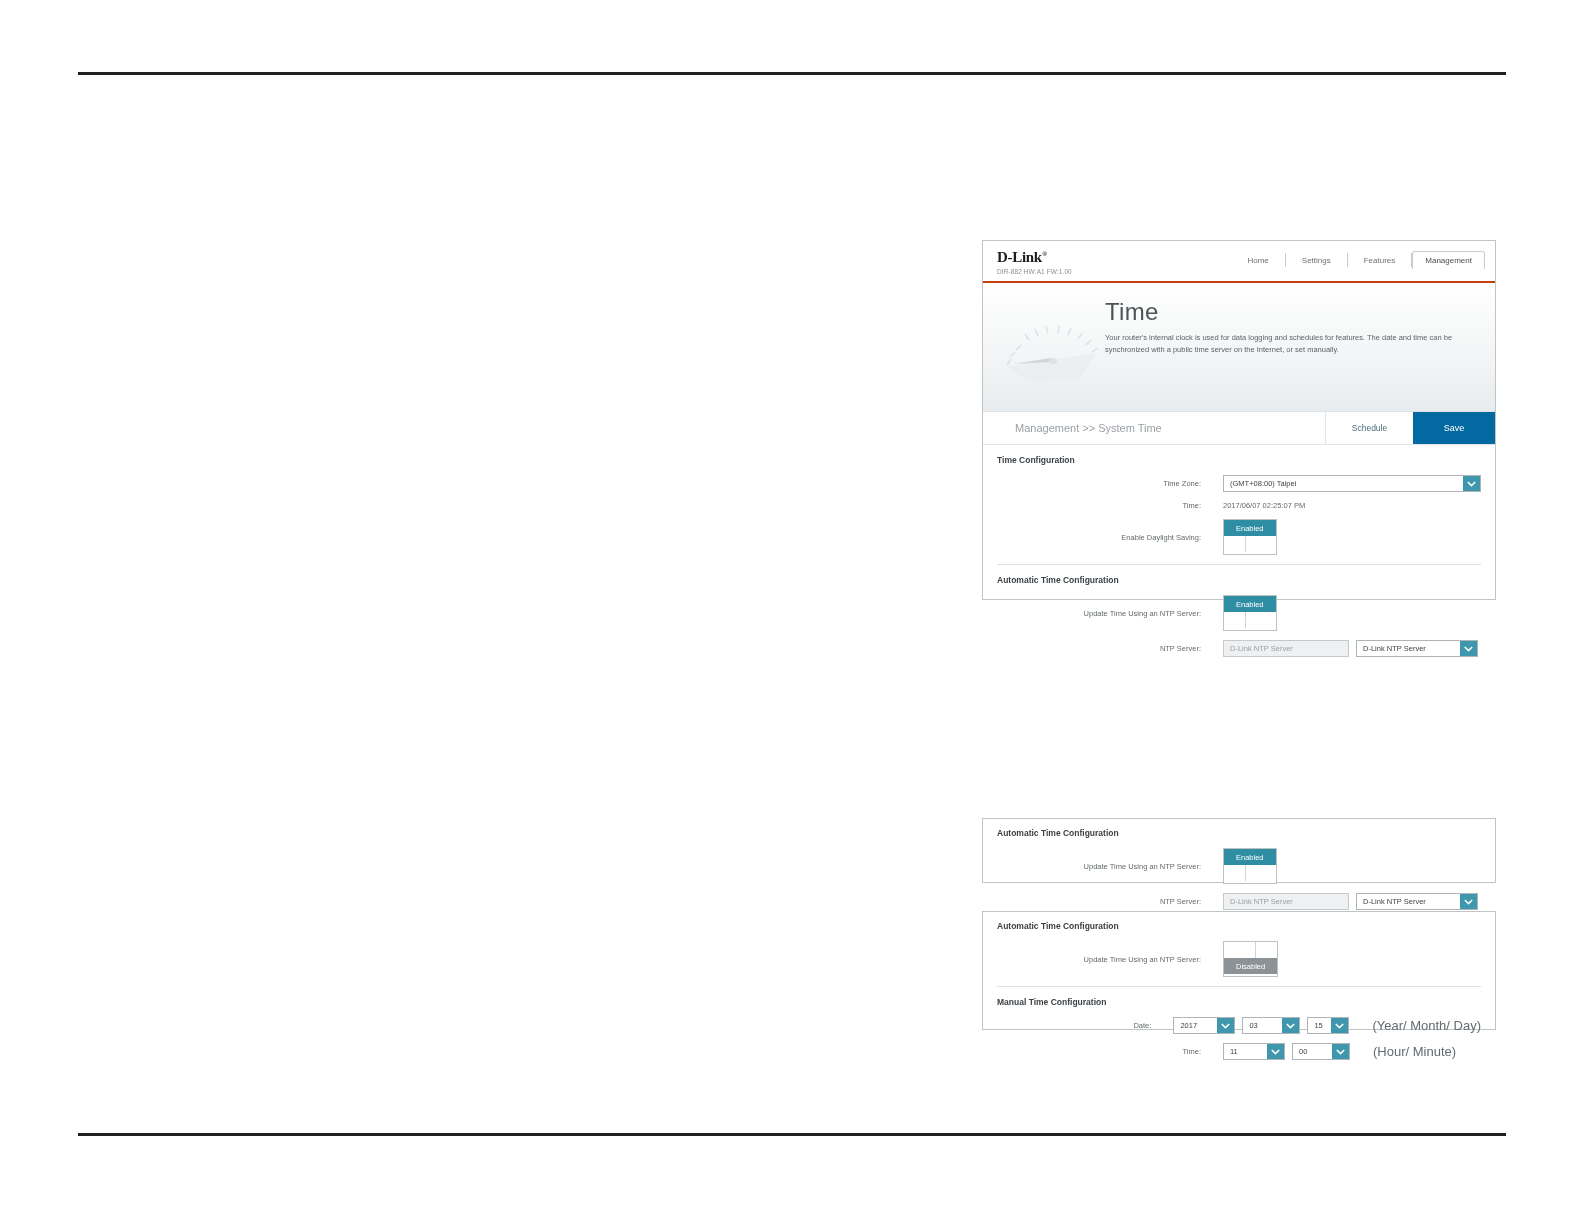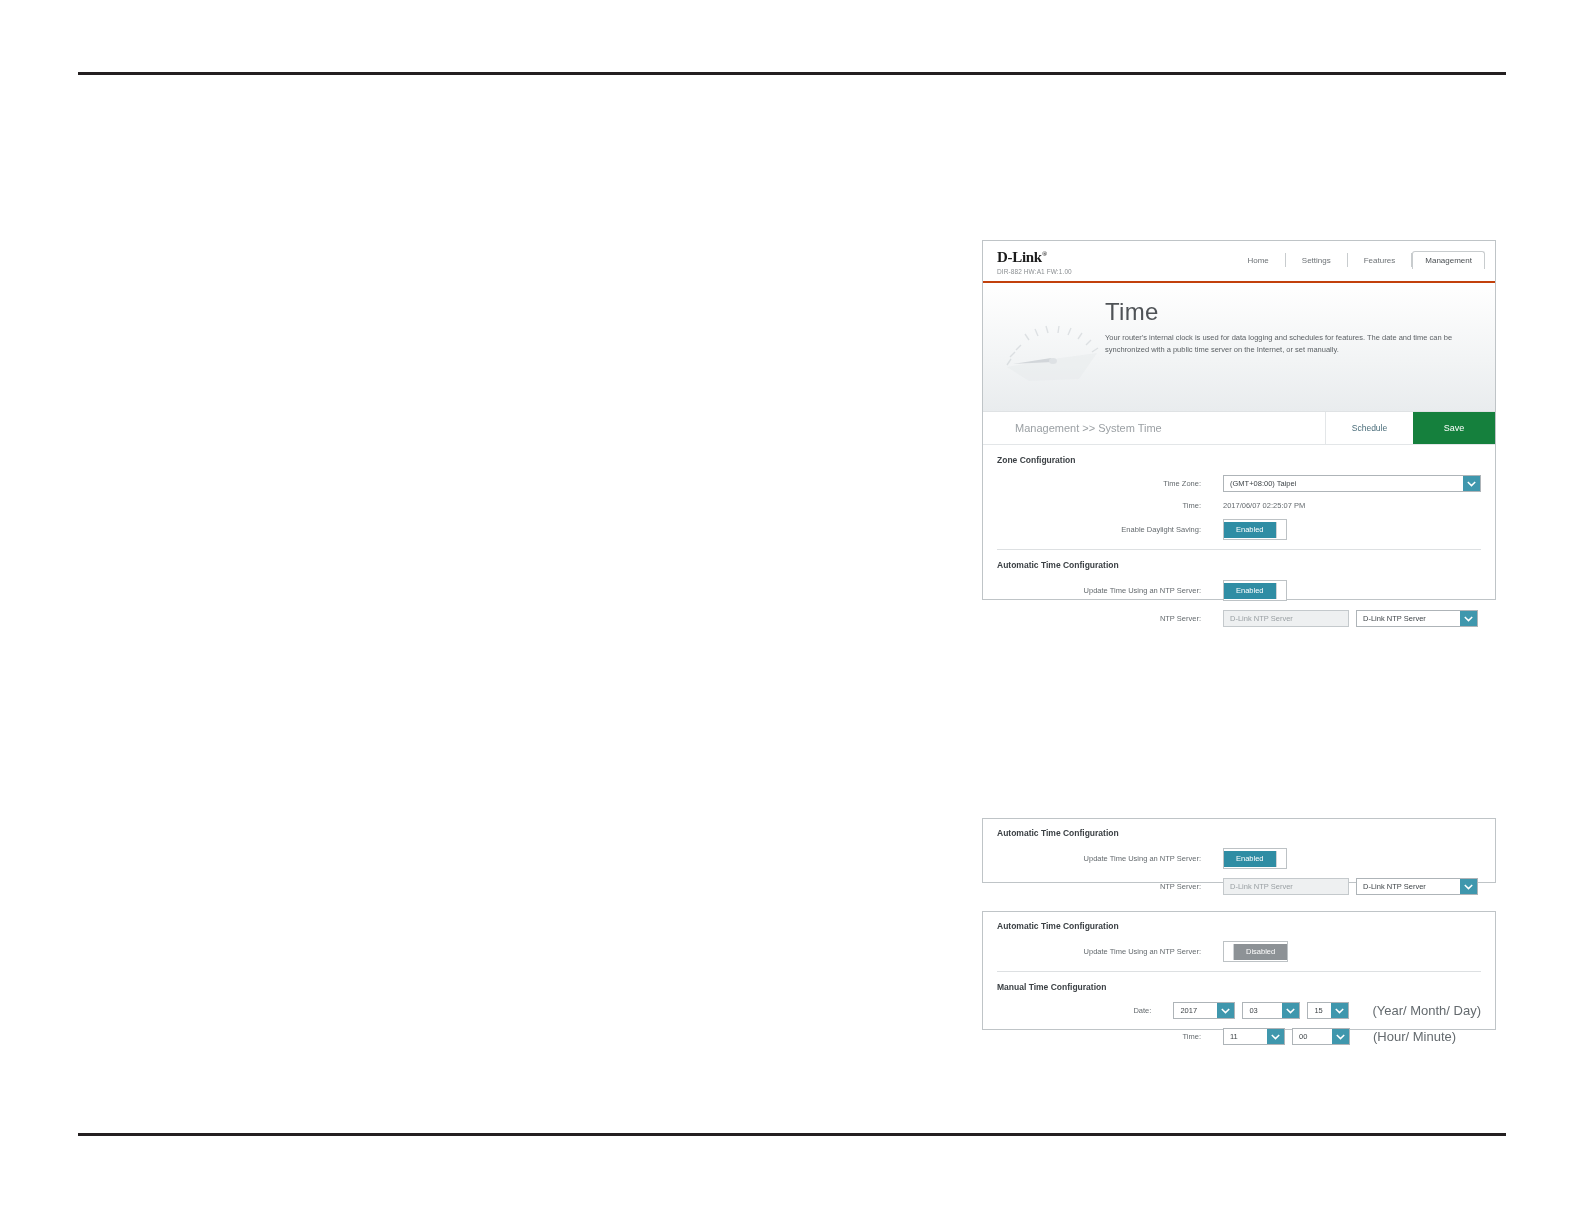--- a/index.html
+++ b/index.html
@@ -173,21 +173,21 @@
     border-left: 1px solid #e3e6e8;
     box-sizing: border-box;
   }
   .btn-save {
     width: 82px;
     display: flex;
     align-items: center;
     justify-content: center;
     font-size: 9px;
     color: #ffffff;
-    background: #15803d;
+    background: #0369a1;
   }
 
   
   .ui-body {
     padding: 10px 14px 0 14px;
     position: relative;
   }
   .section-title {
     font-size: 8.5px;
     font-weight: bold;
@@ -258,24 +258,25 @@
     align-items: center;
     padding: 0 6px;
     box-sizing: border-box;
     margin-right: 7px;
   }
 
   
   .toggle {
     display: inline-flex;
     align-items: center;
-    height: 21px;
+    height: 36px;
     border: 1px solid #bdc2c5;
     box-sizing: border-box;
     background: #ffffff;
+    flex-direction: column;
   }
   .toggle .tg-label {
     font-size: 7.5px;
     color: #ffffff;
     padding: 0 12px;
     height: 16px;
     display: flex;
     align-items: center;
   }
   .toggle .tg-knob {
@@ -376,21 +377,21 @@
   <div class="ui-actionbar">
     <div class="breadcrumb">Management &gt;&gt; System Time</div>
     <div class="action-right">
       <div class="btn-schedule">Schedule</div>
       <div class="btn-save">Save</div>
     </div>
   </div>
 
   <div class="ui-body">
 
-    <div class="section-title">Zone Configuration</div>
+    <div class="section-title">Time Configuration</div>
 
     <div class="form-row">
       <div class="form-label">Time Zone:</div>
       <div class="form-ctrl">
         <div class="sel sel-timezone">
           <div class="sel-val">(GMT+08:00) Taipei</div>
           <div class="sel-arrow">
             <svg width="9" height="6" viewBox="0 0 9 6">
                 <path d="M0.8 1 L4.5 4.6 L8.2 1" stroke="#ffffff" stroke-width="1.5" fill="none"></path>
               </svg>

